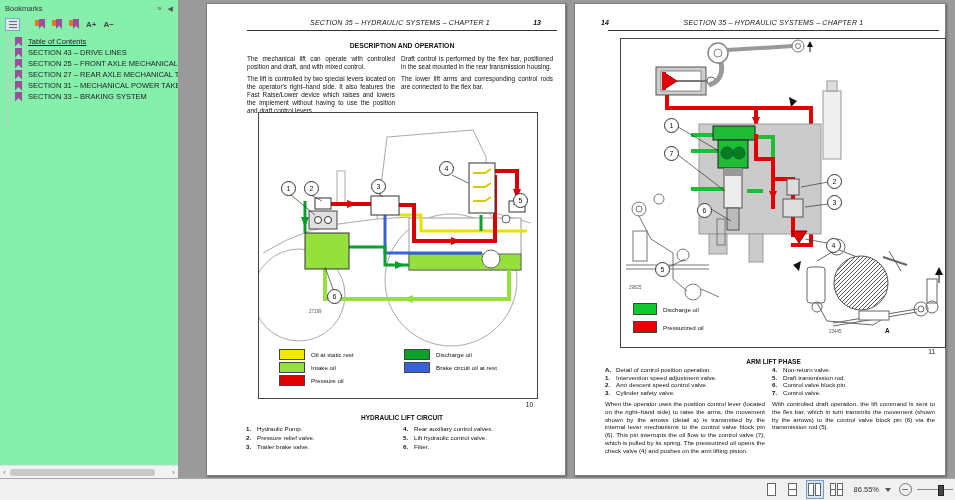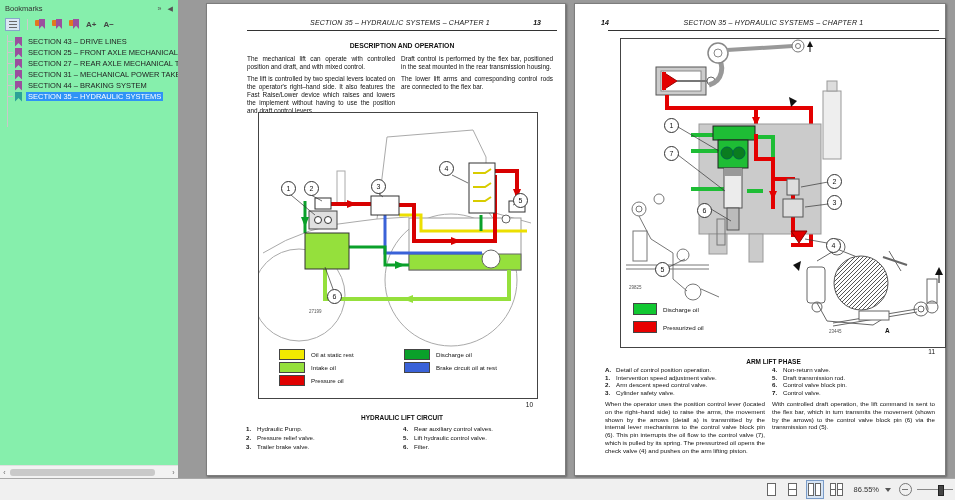--- a/index.html
+++ b/index.html
@@ -129,43 +129,43 @@
           <span class="rib"></span>
         </span>
       <span class="flagwrap">
           <span class="dot"></span>
           <span class="rib"></span>
         </span>
       <span class="a-icon">A+</span>
       <span class="a-icon">A−</span>
     </div>
     <div class="bm-tree">
+      <div class="bm-item toc">
+        <span class="rib"></span>
+        <span class="bm-label">Table of Contents</span>
+      </div>
       <div class="bm-item">
         <span class="rib"></span>
         <span class="bm-label">SECTION 43 – DRIVE LINES</span>
       </div>
       <div class="bm-item">
         <span class="rib"></span>
         <span class="bm-label">SECTION 25 – FRONT AXLE MECHANICAL TRANSMISSION</span>
       </div>
       <div class="bm-item">
         <span class="rib"></span>
         <span class="bm-label">SECTION 27 – REAR AXLE MECHANICAL TRANSMISSION</span>
       </div>
       <div class="bm-item">
         <span class="rib"></span>
         <span class="bm-label">SECTION 31 – MECHANICAL POWER TAKE-OFF</span>
       </div>
       <div class="bm-item">
         <span class="rib"></span>
-        <span class="bm-label">SECTION 44 – BRAKING SYSTEM</span>
-      </div>
-      <div class="bm-item selected">
-        <span class="rib"></span>
-        <span class="bm-label">SECTION 35 – HYDRAULIC SYSTEMS</span>
+        <span class="bm-label">SECTION 33 – BRAKING SYSTEM</span>
       </div>
     </div>
     <div class="bm-hscroll">
       <span class="arr">‹</span>
       <span class="track">
           <span class="thumb"></span>
         </span>
       <span class="arr">›</span>
     </div>
   </aside>

